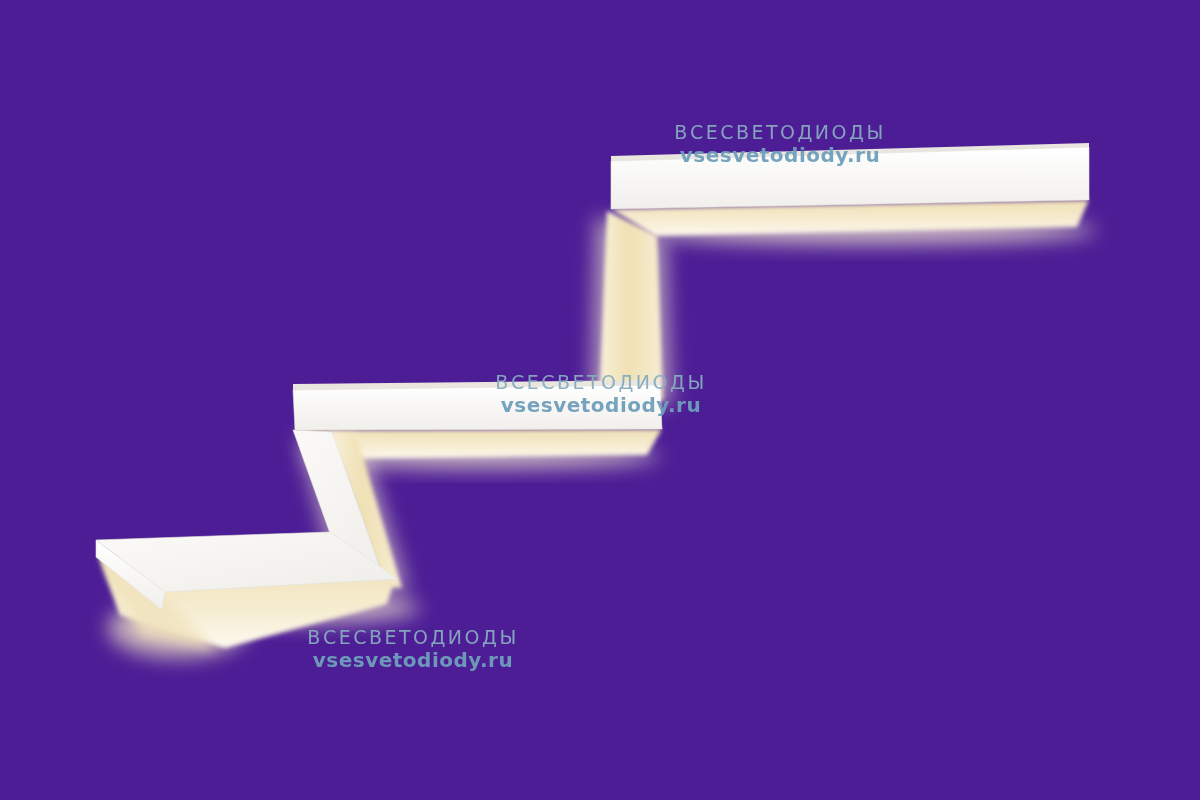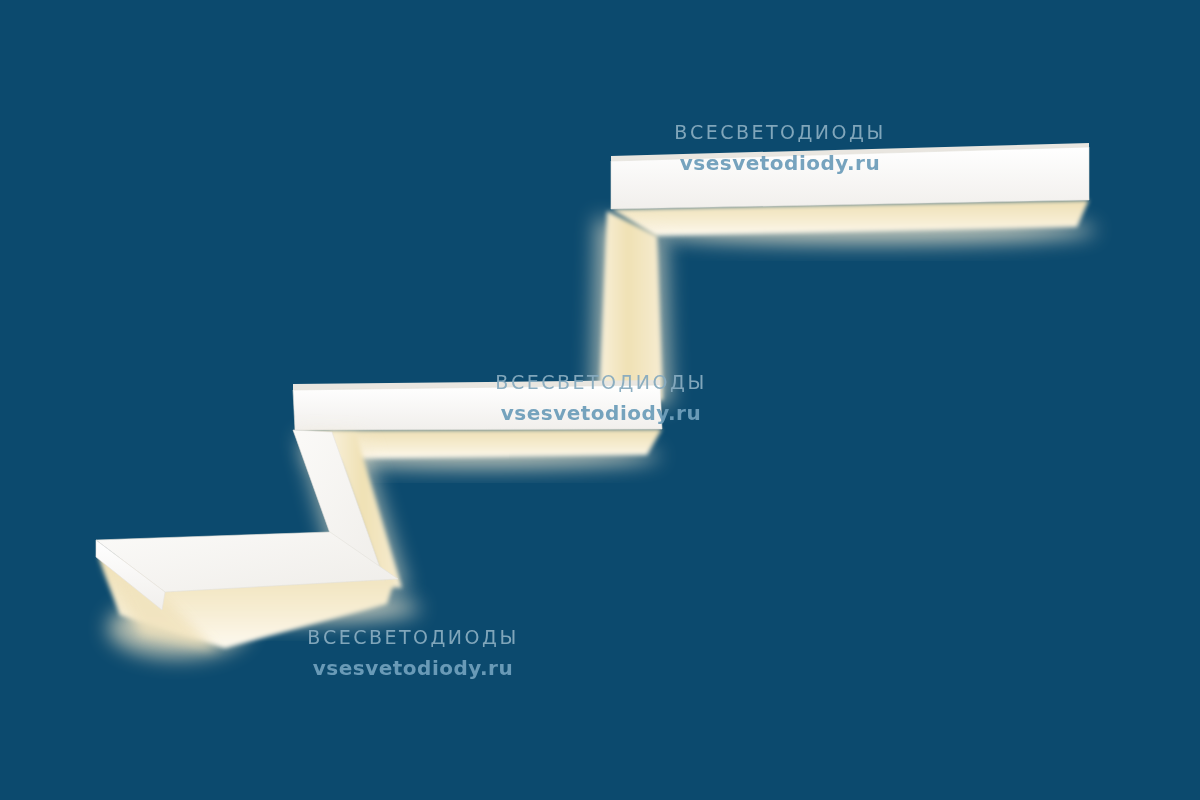--- a/index.html
+++ b/index.html
@@ -1,21 +1,21 @@
 <!DOCTYPE html>
 <html><head>
 <meta charset="utf-8">
 <style>
   html,body { margin:0; padding:0; }
   body { width:1200px; height:800px; background:#ffffff; font-family:"DejaVu Sans", sans-serif; }
-  .stage { position:relative; width:1200px; height:800px; background:#0c4a6e; overflow:hidden; }
+  .stage { position:relative; width:1200px; height:800px; background:#4c1d95; overflow:hidden; }
   .fixture-svg { position:absolute; left:0; top:0; }
   .watermark { position:absolute; transform:translateX(-50%); text-align:center; line-height:1.15; pointer-events:none; white-space:nowrap; }
   .wm-brand { font-size:19px; letter-spacing:2.5px; color:#87abbf; font-weight:400; opacity:0.95; }
-  .wm-site  { font-size:20px; font-weight:bold; color:#6f9fbb; opacity:0.95; letter-spacing:0.5px;margin-top:8px; }
+  .wm-site  { font-size:20px; font-weight:bold; color:#6f9fbb; opacity:0.95; letter-spacing:0.5px; }
   .wm-1 { left:780px; top:122px; }
   .wm-2 { left:601px; top:372px; }
   .wm-3 { left:413px; top:627px; }
 </style>
 </head>
 <body>
 
 <div class="stage">
 
   <svg class="fixture-svg" width="1200" height="800" viewBox="0 0 1200 800">

